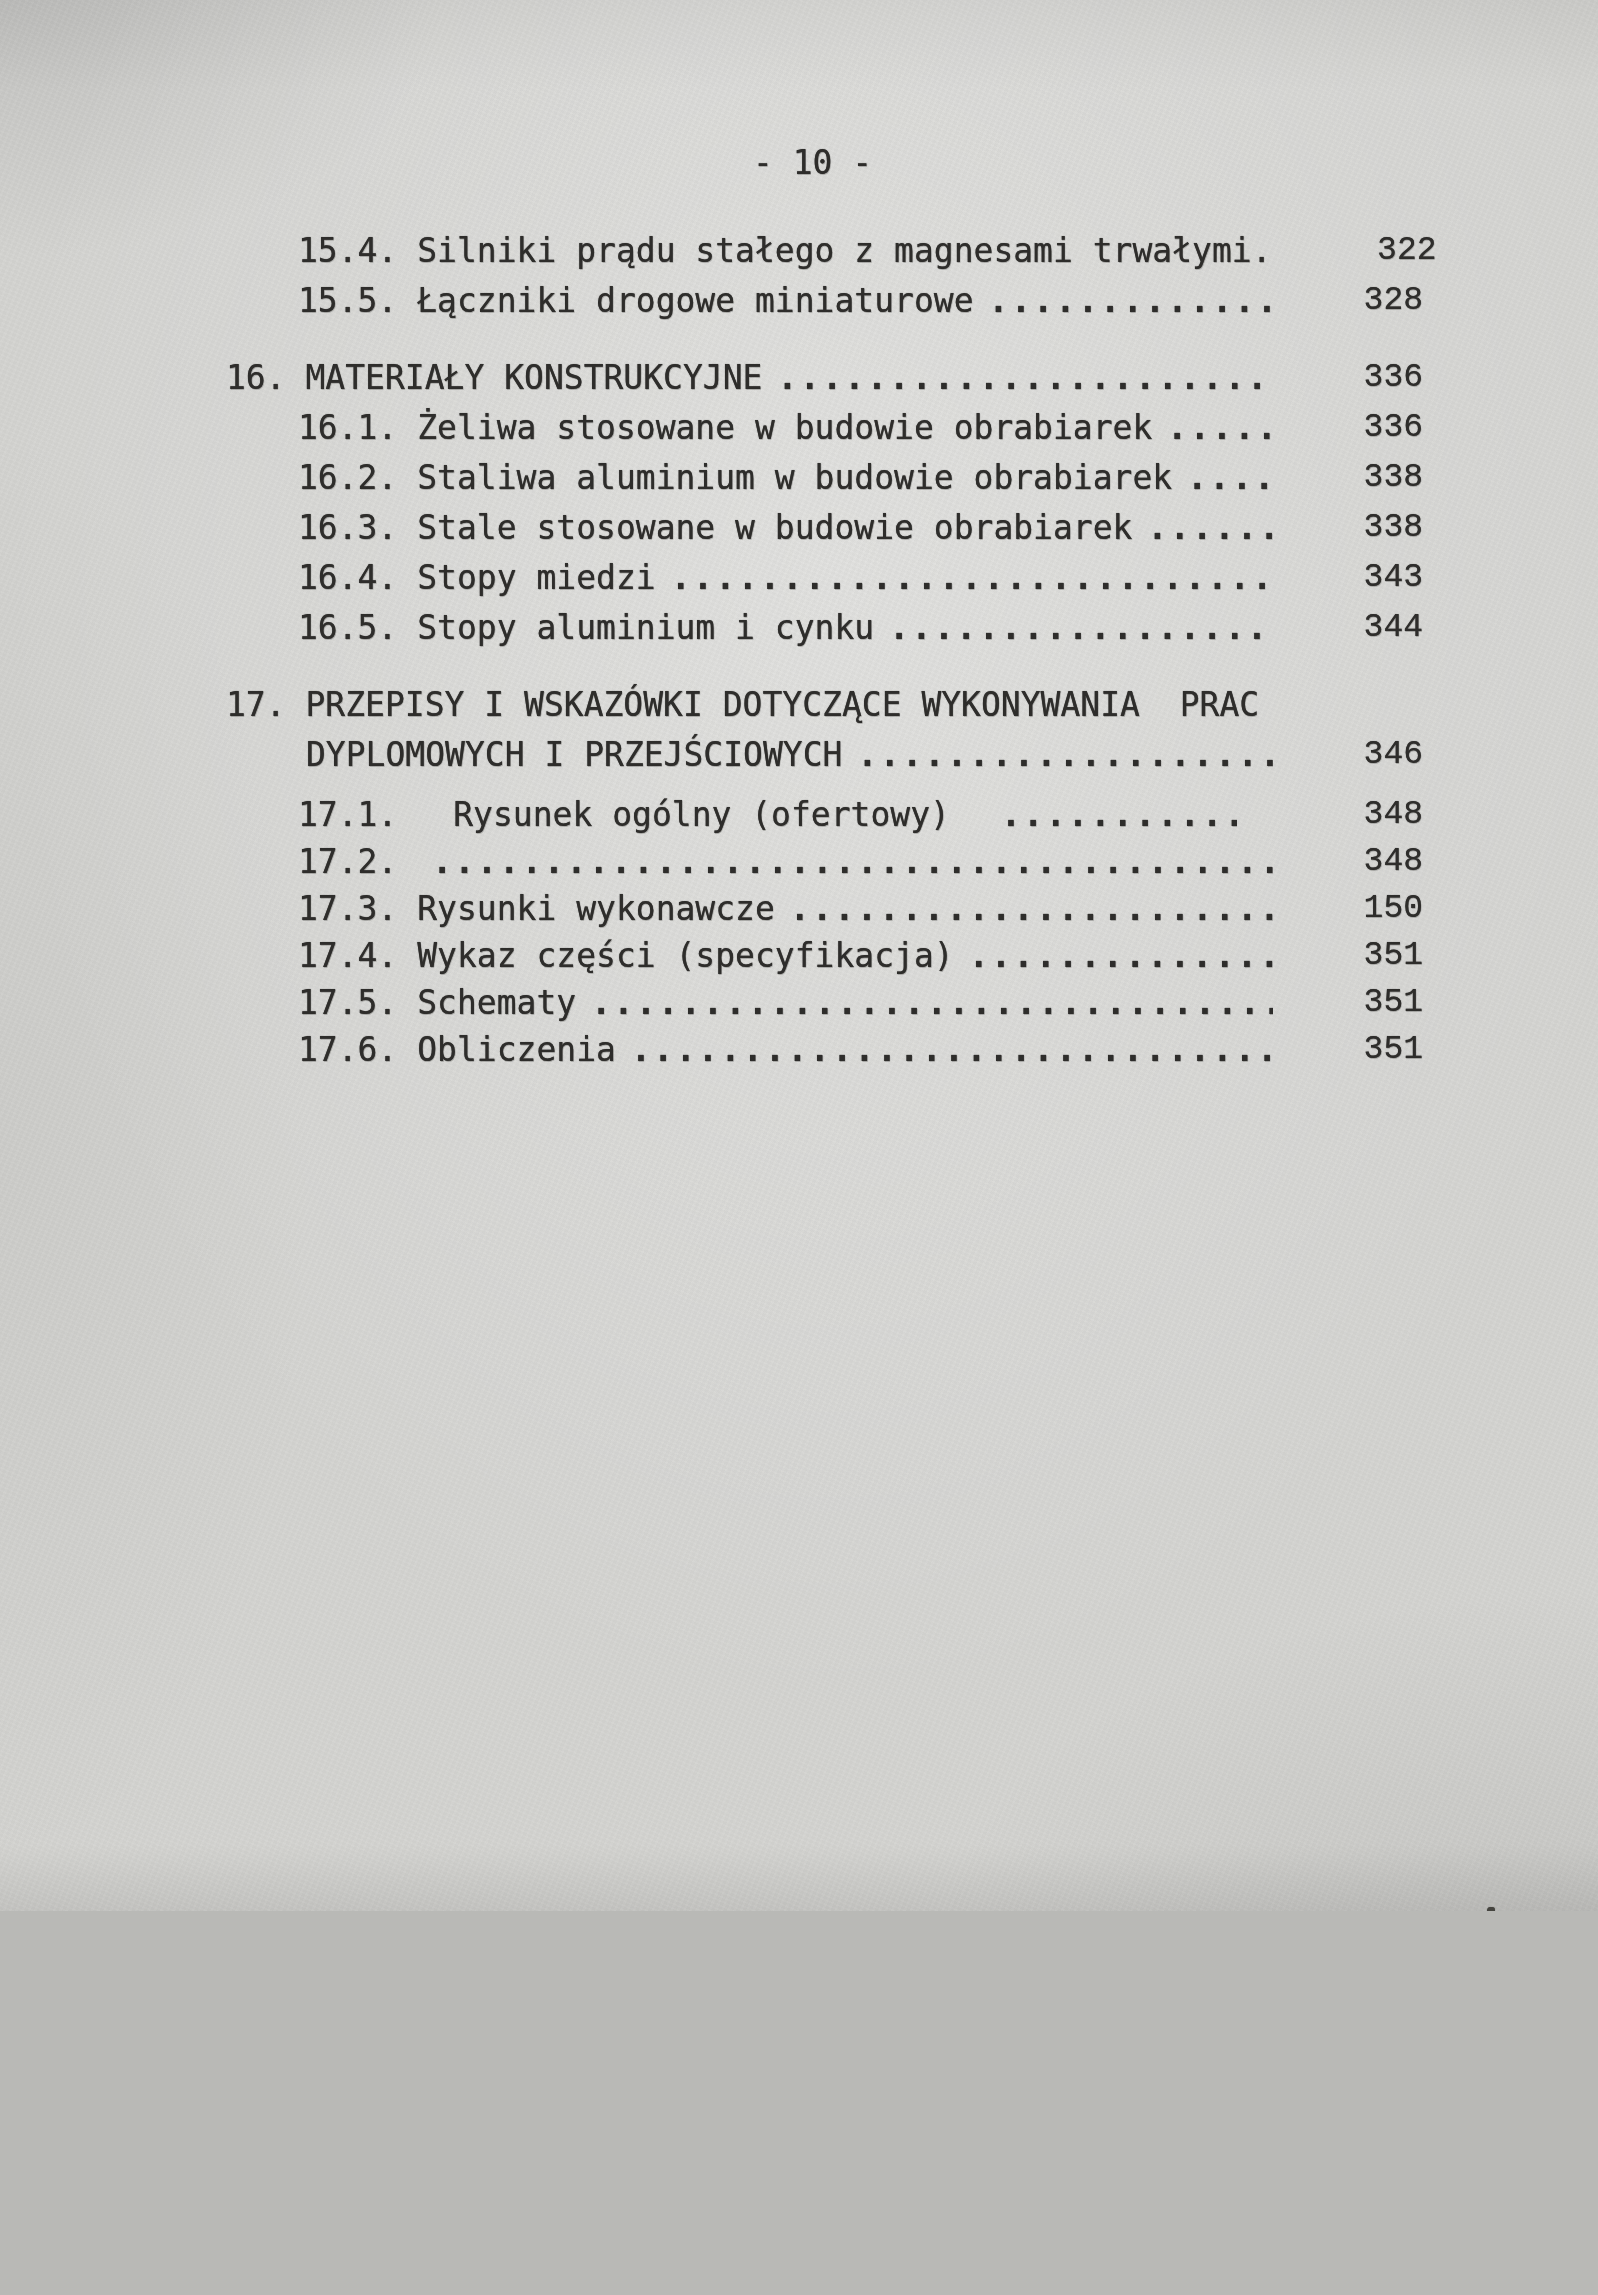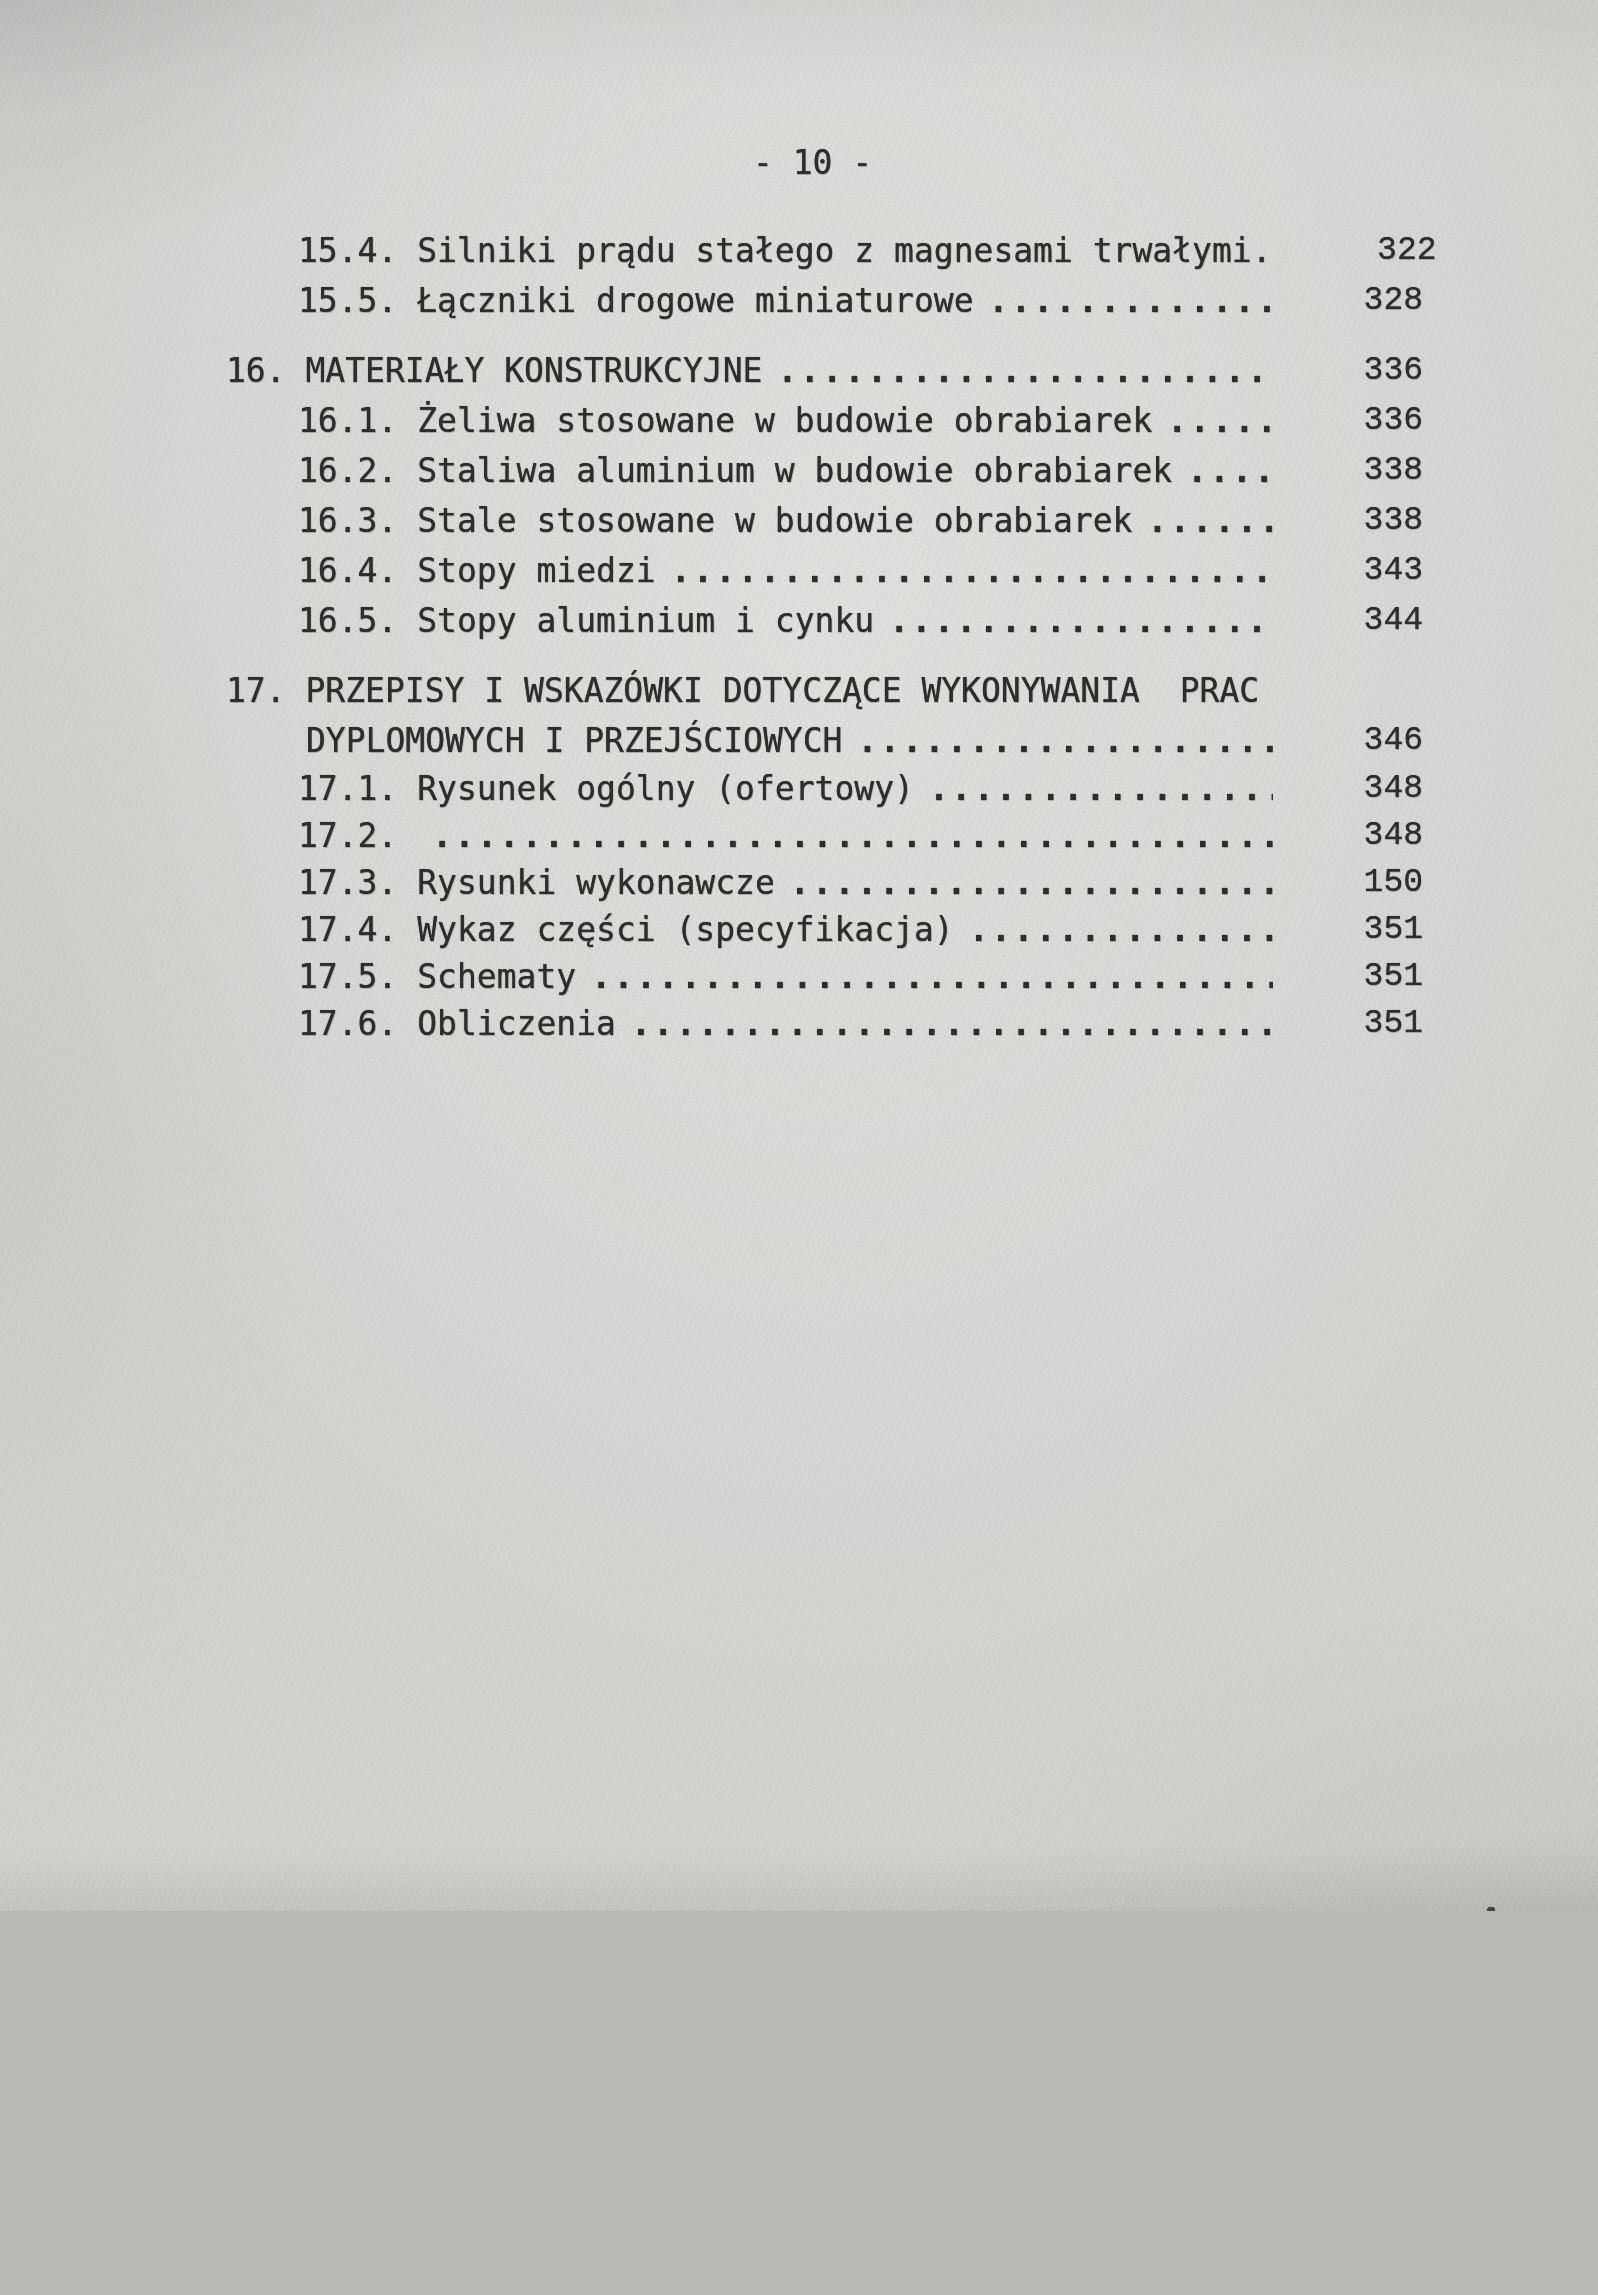--- a/index.html
+++ b/index.html
@@ -36,22 +36,22 @@
     position: absolute;
     left: 0;
     top: 225px;
     width: 1423px;
   }
   .row { display: flex; align-items: center; height: 50px; }
   .row.compact { height: 47px; }
   .row.level-sub { padding-left: 298px; }
   .row.level-section { padding-left: 226px; }
   .row.level-continuation { padding-left: 306px; }
-  .row.section-start { margin-top: 20px; }
-  .row.after-continuation { margin-top: 0; }
+  .row.section-start { margin-top: 27px; }
+  .row.after-continuation { margin-top: 12px; gap: 36px; }
   .entry-number, .entry-title { white-space: pre; flex: none; }
   .leader {
     flex: 1 1 auto;
     overflow: hidden;
     white-space: nowrap;
     padding-left: 15px;
     margin-right: 25px;
     font-weight: bold;
     letter-spacing: 2.5px;
   }

